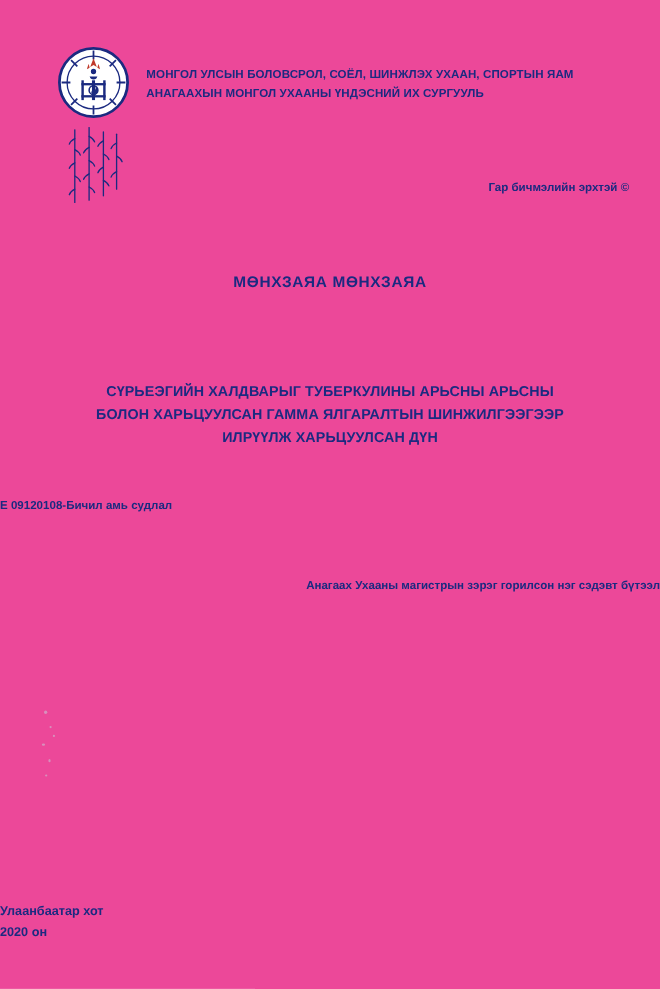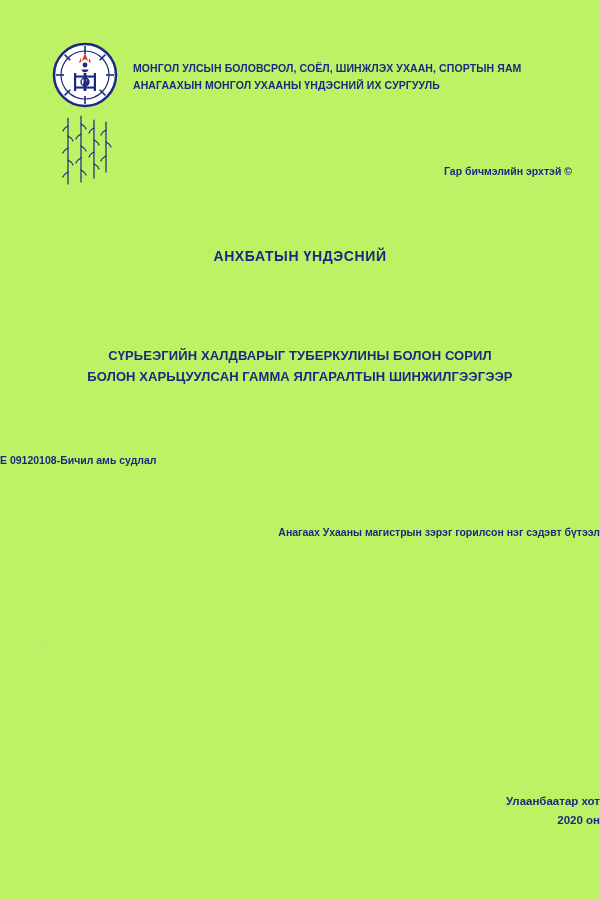--- a/index.html
+++ b/index.html
@@ -13,21 +13,21 @@
     font-family: "Liberation Sans", sans-serif;
     color: #1a2a7a;
     position: relative;
     overflow: hidden;
   }
   .page {
     position: absolute;
     left: 0; top: 0;
     width: 600px;
     height: 899px;
-    background: #bef264;
+    background: #ec4899;
     box-sizing: border-box;
   }
   
   .header {
     position: absolute;
     left: 0; top: 30px;
     width: 600px;
     height: 120px;
   }
   .emblem {
@@ -113,23 +113,23 @@
     width: 600px;
     text-align: right;
     font-size: 10.5px;
     font-weight: bold;
     color: #1b2a80;
   }
 
   .footer {
     position: absolute;
     left: 0;
-    top: 792px;
-    width: 600px;
-    text-align: right;
+    top: 820px;
+    width: 600px;
+    text-align: left;
     font-size: 11.5px;
     font-weight: bold;
     line-height: 19px;
     color: #1b2a80;
   }
 
   
   .speckle {
     position: absolute;
     background: #c9cbd8;
@@ -219,25 +219,26 @@
     </div>
 
     <div class="ministry">
       <div>МОНГОЛ УЛСЫН БОЛОВСРОЛ, СОЁЛ, ШИНЖЛЭХ УХААН, СПОРТЫН ЯАМ</div>
       <div>АНАГААХЫН МОНГОЛ УХААНЫ ҮНДЭСНИЙ ИХ СУРГУУЛЬ</div>
     </div>
   </div>
 
   <div class="copyright">Гар бичмэлийн эрхтэй ©</div>
 
-  <div class="author">АНХБАТЫН ҮНДЭСНИЙ</div>
+  <div class="author">МӨНХЗАЯА МӨНХЗАЯА</div>
 
   <div class="title">
-    <div>СҮРЬЕЭГИЙН ХАЛДВАРЫГ ТУБЕРКУЛИНЫ БОЛОН СОРИЛ</div>
+    <div>СҮРЬЕЭГИЙН ХАЛДВАРЫГ ТУБЕРКУЛИНЫ АРЬСНЫ АРЬСНЫ</div>
     <div>БОЛОН ХАРЬЦУУЛСАН ГАММА ЯЛГАРАЛТЫН ШИНЖИЛГЭЭГЭЭР</div>
+    <div>ИЛРҮҮЛЖ ХАРЬЦУУЛСАН ДҮН</div>
   </div>
 
   <div class="code">E 09120108-Бичил амь судлал</div>
 
   <div class="degree">Анагаах Ухааны магистрын зэрэг горилсон нэг сэдэвт бүтээл</div>
 
   <div class="footer">
     <div>Улаанбаатар хот</div>
     <div>2020 он</div>
   </div>

